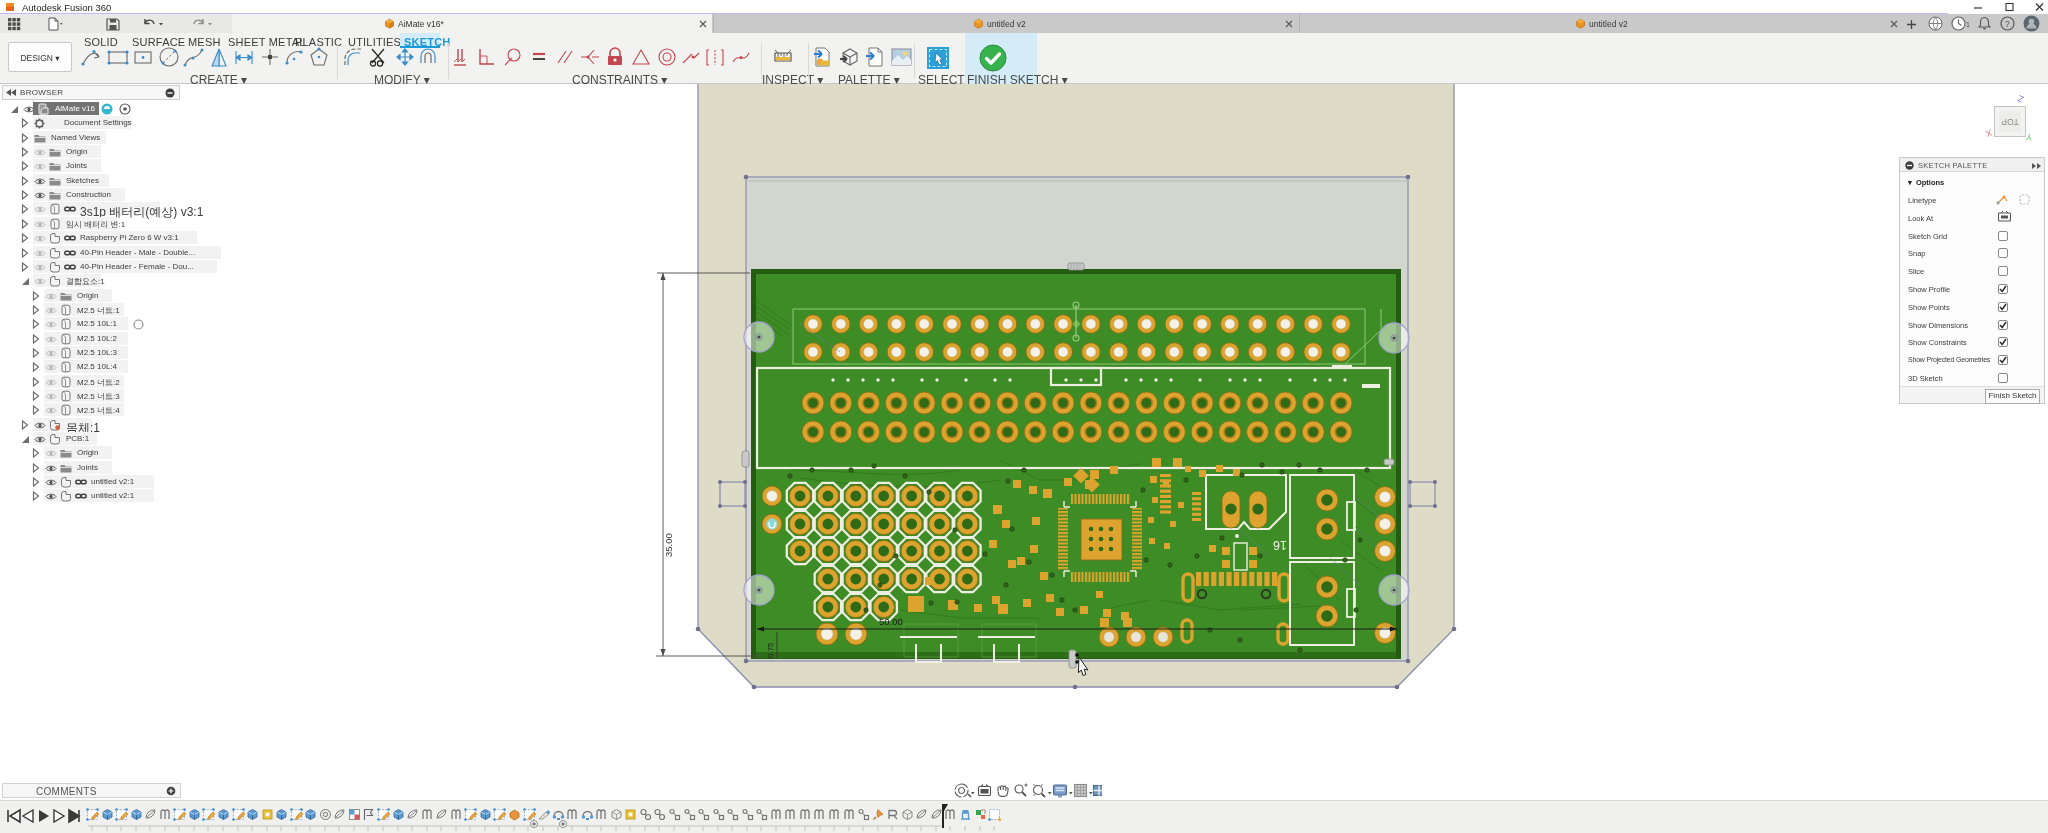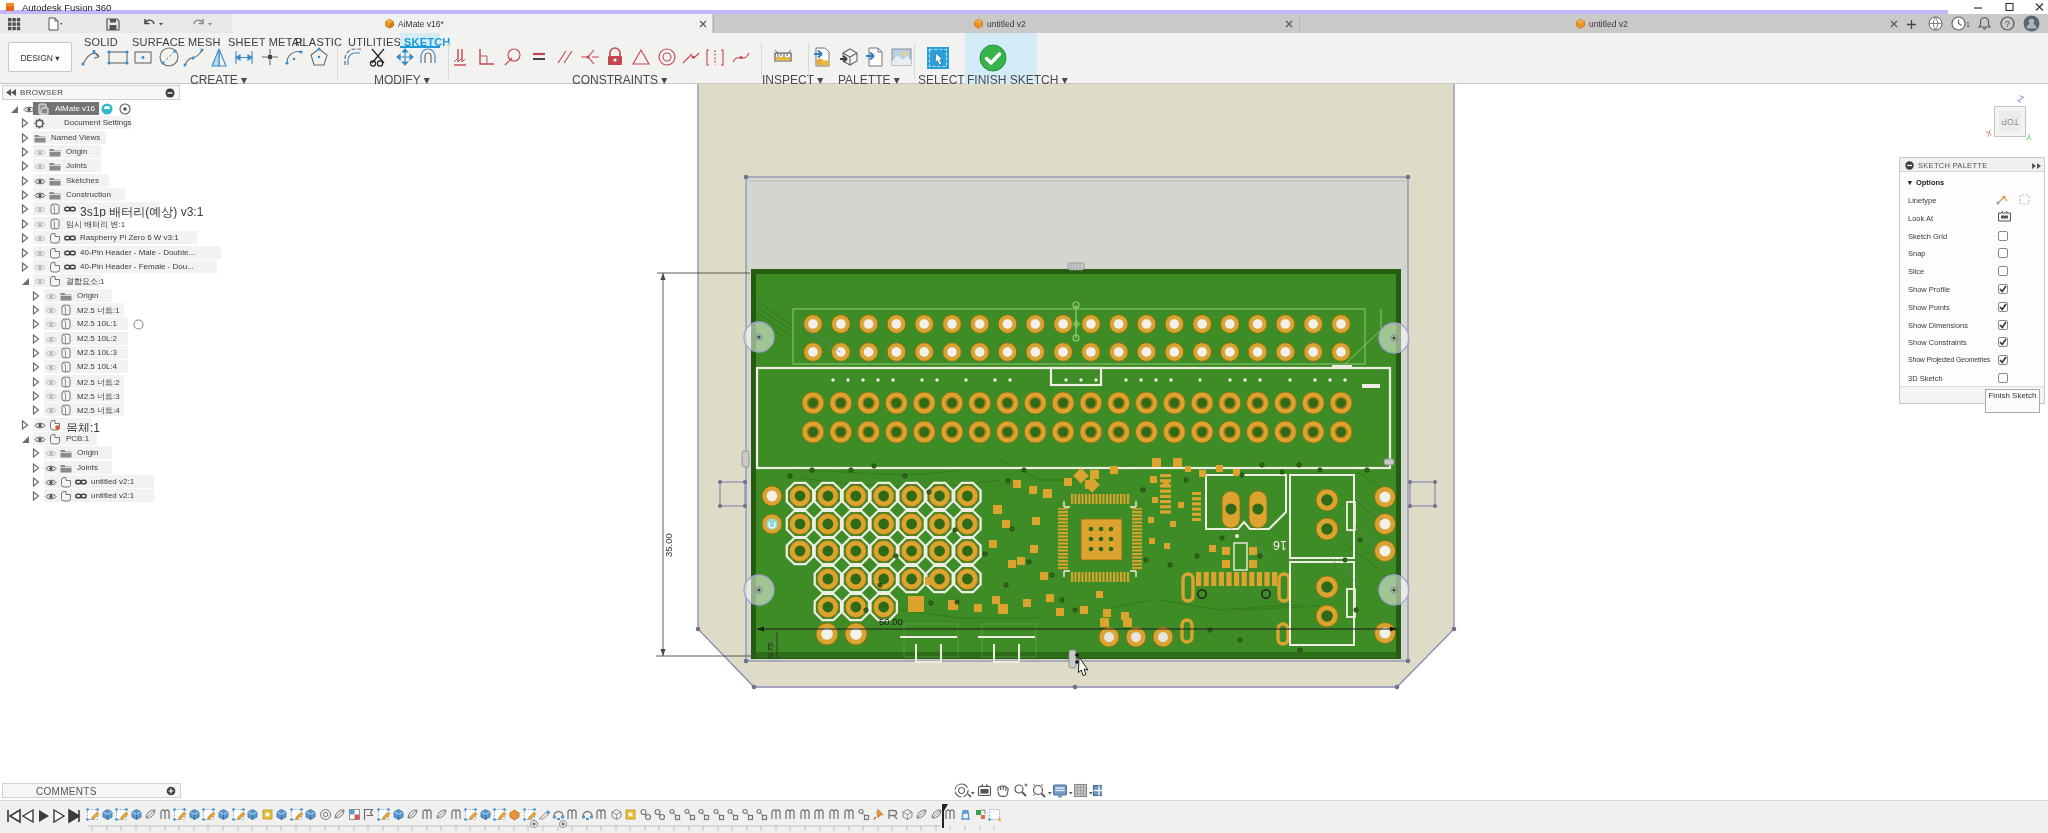--- a/index.html
+++ b/index.html
@@ -1,17 +1,17 @@
 <!DOCTYPE html>
 <html><head><meta charset="utf-8"><style>
 *{margin:0;padding:0;box-sizing:border-box}
 html,body{width:2048px;height:833px;overflow:hidden;background:#fff;
 font-family:"Liberation Sans",sans-serif;position:relative}
 .abs{position:absolute}
-#titlebar{left:0;top:0;width:1948px;height:14px;background:#fff;border-bottom:4px solid #c4b5fd}
+#titlebar{left:0;top:0;width:1948px;height:14px;background:#fff;border-bottom:1px solid #c4b5fd}
 #tabbar{left:0;top:14px;width:2048px;height:19px;background:#c9c9c9}
 #ribbon{left:0;top:33px;width:2048px;height:51px;background:#f2f2f1;border-bottom:1px solid #c6c6c6}
 .tablbl{position:absolute;top:3px;font-size:11px;color:#3b3b3b;letter-spacing:.2px}
 .seclbl{position:absolute;top:40px;font-size:12px;color:#4a4a4a}
 .vsep{position:absolute;top:10px;height:36px;width:1px;background:#d8d8d8}
 </style></head><body>
 <div id="titlebar" class="abs">
 <svg class="abs" style="left:5px;top:2px" width="10" height="10">
       <rect x="1" y="1" width="8" height="8" rx="1" fill="#e8621a"></rect>
       <rect x="1" y="1" width="8" height="3.5" fill="#f08b23"></rect>
@@ -1377,21 +1377,21 @@
       <circle cx="8" cy="3" r="1.5" fill="#e8943c"></circle>
       <circle cx="2" cy="9" r="1.5" fill="#999"></circle>
       <rect x="24" y="1" width="9" height="9" rx="2" fill="none" stroke="#bbb" stroke-width="1.2" stroke-dasharray="2,1.5"></rect>
     </svg>
 <svg class="abs" style="left:98px;top:53px" width="13" height="11">
       <rect x="0.5" y="2" width="12" height="8" rx="1" fill="none" stroke="#555" stroke-width="1.1"></rect>
       <rect x="3" y="4.5" width="7" height="3" fill="#555"></rect>
       <path d="M3,2 L5,0 M10,2 L8,0" stroke="#555"></path>
     </svg>
 <div class="abs" style="left:0px;top:228px;width:144px;height:17px;background:#f4f4f4;border-top:1px solid #ddd"></div>
-<div class="abs" style="left:85px;top:231px;width:55px;height:24px;background:#fbfbfb;border:1px solid #aaa;text-align:center;line-height:11px;font-size:8px;color:#333">Finish Sketch</div>
+<div class="abs" style="left:85px;top:231px;width:55px;height:15px;background:#fbfbfb;border:1px solid #aaa;text-align:center;line-height:11px;font-size:8px;color:#333">Finish Sketch</div>
 </div>
 <div class="abs" style="left:1994px;top:106px;width:32px;height:31px;background:#f3f3f2;border:1px solid #c4c4c4;z-index:4"></div>
 <div class="abs" style="left:1999px;top:111px;width:22px;height:21px;background:#ececea;z-index:4"></div>
 <div class="abs" style="left:1997px;top:109px;width:26px;height:26px;z-index:4;font-size:8.5px;color:#8a8a8a;text-align:center;line-height:26px;transform:rotate(180deg)">TOP</div>
 <div class="abs" style="left:2018px;top:94px;font-size:9px;color:#7070d8;z-index:4;transform:rotate(200deg)">Z</div>
 <div class="abs" style="left:1986px;top:128px;font-size:9px;color:#e07a70;z-index:4;transform:rotate(160deg)">X</div>
 <div class="abs" style="left:2026px;top:132px;font-size:9px;color:#63c663;z-index:4;transform:rotate(185deg)">Y</div>
 <div class="abs" style="left:2px;top:783px;width:179px;height:15px;background:#f6f6f6;border:1px solid #d2d2d2;z-index:5"></div>
 <div class="abs" style="left:36px;top:786px;font-size:10px;color:#555;z-index:5;letter-spacing:.3px">COMMENTS</div>
 <svg class="abs" style="left:166px;top:786px;z-index:5" width="10" height="10">

